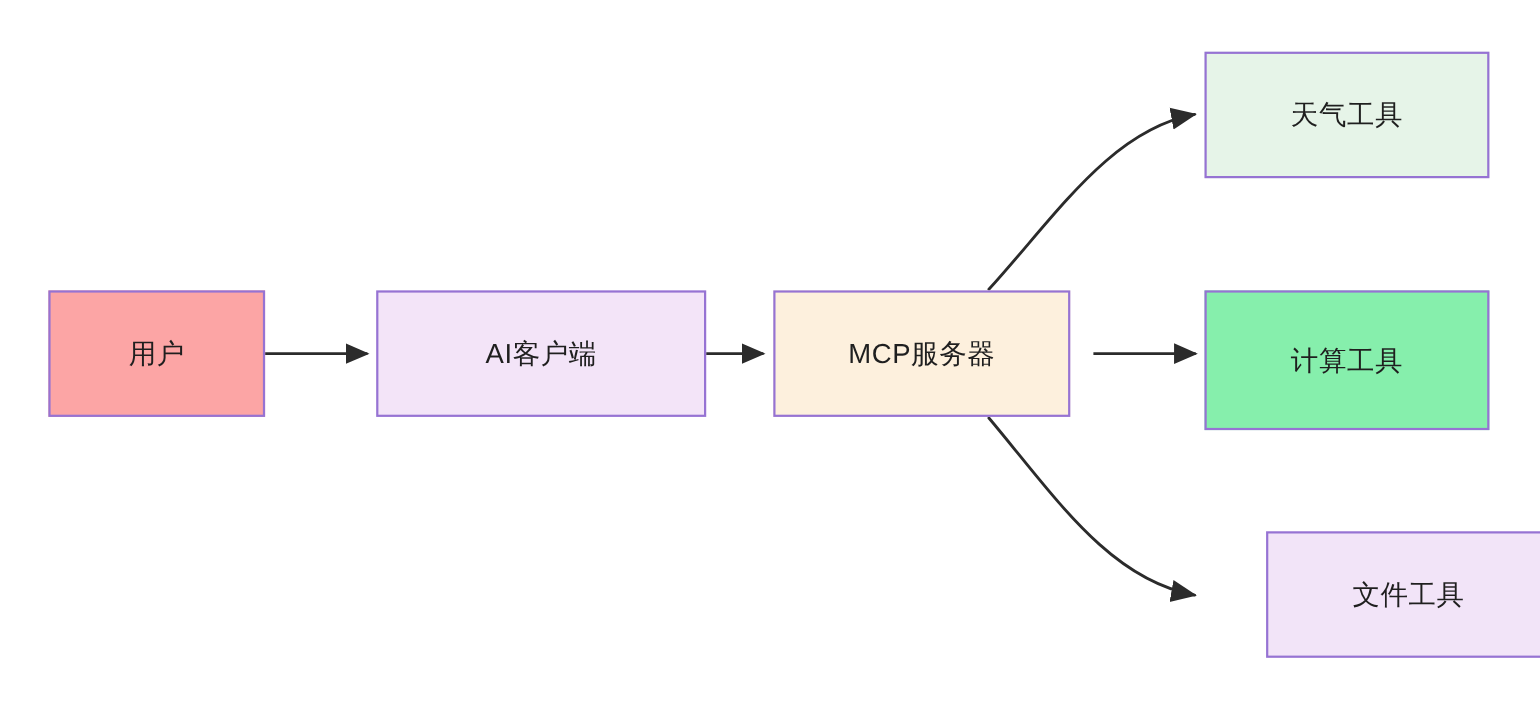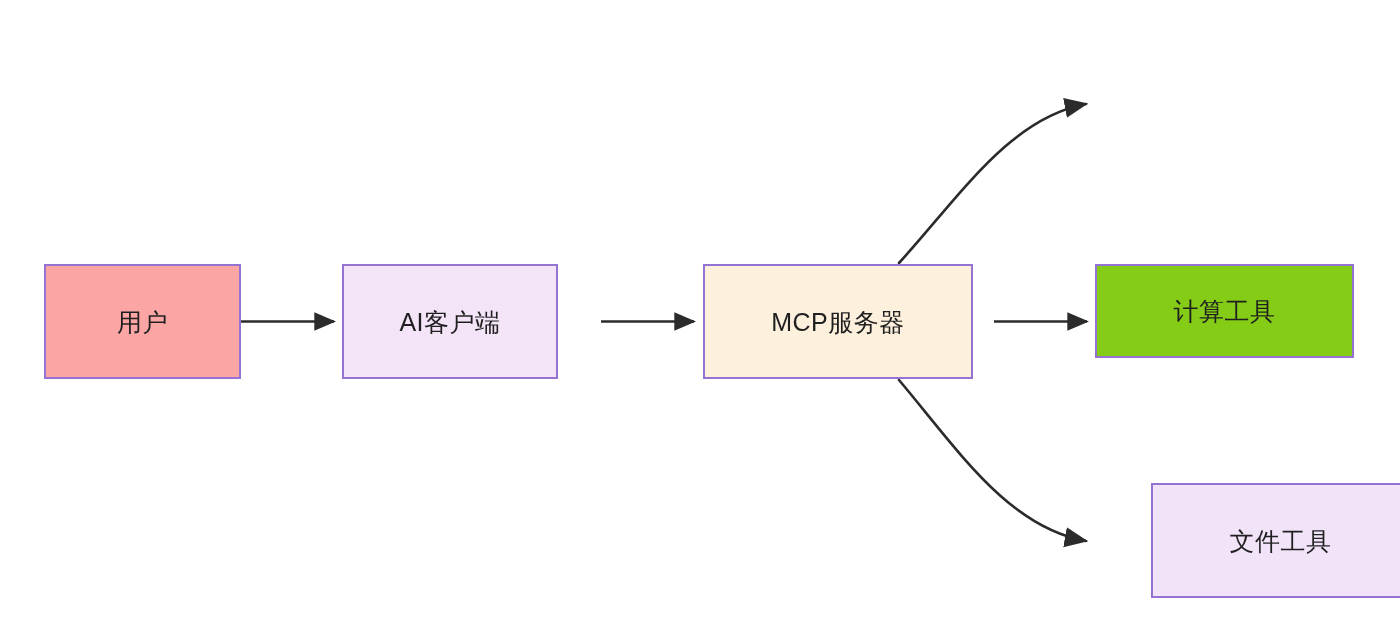--- a/index.html
+++ b/index.html
@@ -79,30 +79,33 @@
 
     <g>
       <path d="M 899 380 C 958 450, 1008 527, 1086 541" fill="none" stroke="#2b2b2b" stroke-width="2.6" stroke-linecap="round" marker-end="url(#arrowhead)"></path>
     </g>
   </svg>
 
   <div class="node" id="node-user" style="left: 44px; top: 264px; width: 197px; height: 115px; background: #fca5a5; border-color: rgb(150, 115, 211);">
     <span class="node-label">用户</span>
   </div>
 
-  <div class="node" id="node-ai-client" style="left: 342px; top: 264px; width: 216px; height: 115px; background: rgb(243, 228, 248); border-color: rgb(150, 115, 211);">
+  <div class="node" id="node-ai-client" style="left: 342px; top: 264px; width: 300px; height: 115px; background: rgb(243, 228, 248); border-color: rgb(150, 115, 211);">
     <span class="node-label">AI客户端</span>
   </div>
 
   <div class="node" id="node-mcp-server" style="left: 703px; top: 264px; width: 270px; height: 115px; background: rgb(253, 240, 221); border-color: rgb(150, 115, 211);">
     <span class="node-label">MCP服务器</span>
   </div>
 
+  <div class="node" id="node-weather" style="left: 1095px; top: 47px; width: 259px; height: 115px; background: rgb(230, 244, 232); border-color: rgb(150, 115, 211);">
+    <span class="node-label">天气工具</span>
+  </div>
 
-  <div class="node" id="node-calculator" style="left: 1095px; top: 264px; width: 259px; height: 94px; background: #84cc16; border-color: rgb(150, 115, 211);">
+  <div class="node" id="node-calculator" style="left: 1095px; top: 264px; width: 259px; height: 127px; background: #86efac; border-color: rgb(150, 115, 211);">
     <span class="node-label">计算工具</span>
   </div>
 
   <div class="node" id="node-file" style="left: 1151px; top: 483px; width: 259px; height: 115px; background: rgb(242, 228, 248); border-color: rgb(150, 115, 211);">
     <span class="node-label">文件工具</span>
   </div>
 
 </div>
 
 </body></html>

